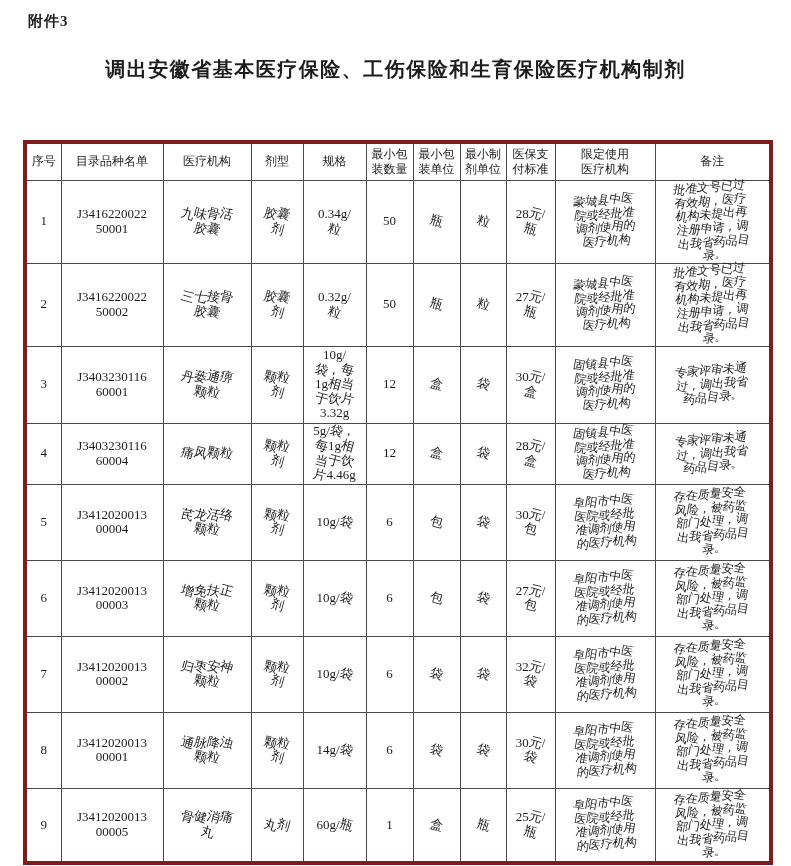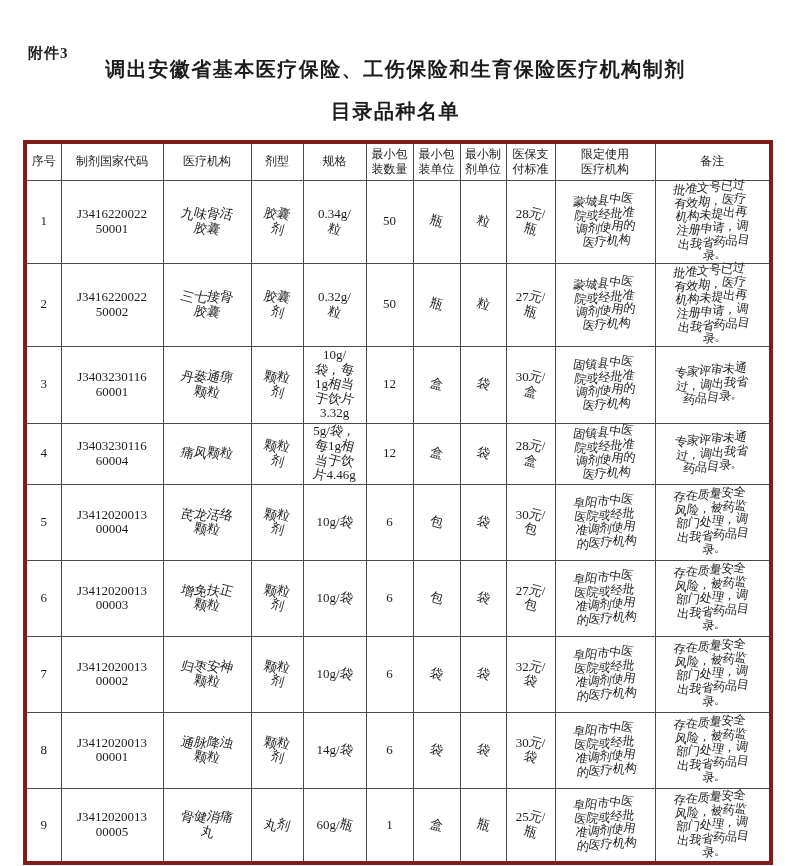--- a/index.html
+++ b/index.html
@@ -3,21 +3,21 @@
 <meta charset="utf-8">
 <style>
   html,body{margin:0;padding:0;}
   body{
     width:791px;height:866px;background:#ffffff;color:#1c1c1c;
     font-family:"Liberation Serif","DejaVu Serif",serif;
     position:relative;overflow:hidden;
   }
   .attachment{
     position:absolute;left:28px;top:12px;
-    font-size:15px;font-weight:bold;letter-spacing:1px;margin-top:32px;
+    font-size:15px;font-weight:bold;letter-spacing:1px;
   }
   .title{
     position:absolute;left:0;top:48px;width:791px;text-align:center;
     font-size:20px;font-weight:bold;line-height:42px;letter-spacing:1.5px;
   }
   table.doc{
     position:absolute;left:23px;top:140px;width:746px;
     border-collapse:collapse;table-layout:fixed;
     border:4px solid #7f1d1d;
   }
@@ -43,41 +43,40 @@
   .tc{display:inline-block;transform:rotate(15deg);}
   .blk{display:inline-block;transform:rotate(-5deg);}
 </style>
 </head>
 <body>
 
 <div class="attachment">附件3</div>
 
 <div class="title">
   <div>调出安徽省基本医疗保险、工伤保险和生育保险医疗机构制剂</div>
-  <div>目录品种名单</div>
 </div>
 
 <table class="doc">
   <colgroup>
     <col style="width:36px">
       <col style="width:102px">
       <col style="width:88px">
     <col style="width:52px">
       <col style="width:63px">
       <col style="width:47px">
     <col style="width:47px">
       <col style="width:46px">
       <col style="width:49px">
     <col style="width:100px">
       <col style="width:116px">
   </colgroup>
   <thead>
     <tr>
       <th>序号</th>
-      <th>制剂国家代码</th>
+      <th>目录品种名单</th>
       <th>医疗机构</th>
       <th>剂型</th>
       <th>规格</th>
       <th>最小包
 装数量</th>
       <th>最小包
 装单位</th>
       <th>最小制
 剂单位</th>
       <th>医保支

